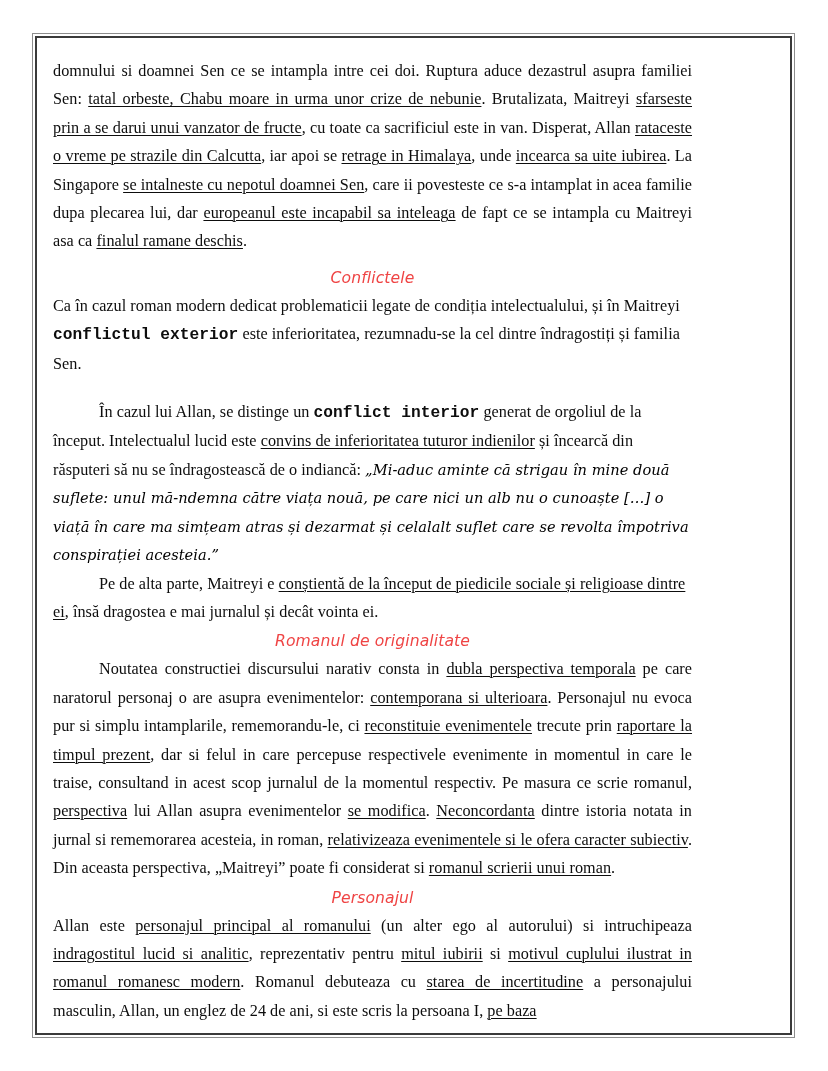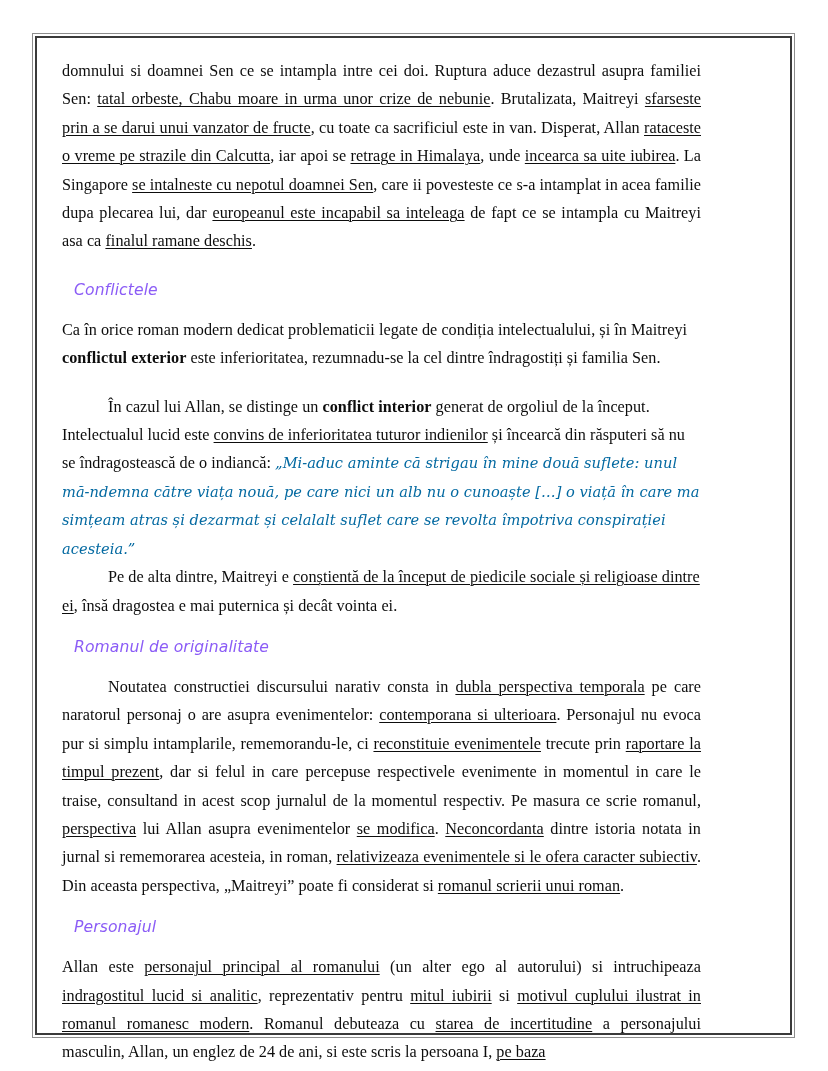--- a/index.html
+++ b/index.html
@@ -32,21 +32,21 @@
     right: 2px;
     bottom: 2px;
     box-sizing: border-box;
     border: 2px solid #3a3a3a;
     background: #ffffff;
   }
 
   
   .doc-body {
     position: absolute;
-    left: 62px;
+    left: 53px;
     top: 57px;
     width: 639px;
   }
 
   p {
     margin: 0;
     font-size: 16.2px;
     line-height: 28.4px;
     color: #0d0d0d;
     letter-spacing: 0.04px;
@@ -54,35 +54,36 @@
 
   .just { text-align: justify; text-justify: inter-word; }
   .left { text-align: left; }
   .indent { text-indent: 46px; }
 
   u, .u {
     text-decoration: underline;
     text-decoration-thickness: 1px;
     text-underline-offset: 2px;
   }
-  b, .b { font-weight: bold; }
+  b, .b { font-weight: bold; font-family: Liberation Mono, monospace; }
 
   h2.section-heading {
-    margin: 12px;
+    margin: 0;
     font-family: "DejaVu Sans", "Liberation Sans", sans-serif;
     font-style: italic;
     font-weight: 400;
     font-size: 15.6px;
     line-height: 27px;
-    color: #8b5cf6;
+    color: #ef4444;
     letter-spacing: 0.1px;
+    text-align: center;
   }
 
   .quote-red {
-    color: #0369a1;
+    color: #000000;
     font-style: italic;
     font-family: "DejaVu Serif", "Liberation Serif", serif;
     font-size: 14.6px;
   }
 
   .sp-sm { height: 9px; }
   .sp-md { height: 20px; }
   .sp-xs { height: 2px; }
 </style>
 </head>
@@ -92,27 +93,27 @@
   <div class="page-frame-inner"></div>
 </div>
 
 <div class="doc-body">
 
   <p class="just"><span>domnului si doamnei Sen ce se intampla intre cei doi. Ruptura aduce dezastrul asupra familiei Sen: </span><span class="u">tatal orbeste, Chabu moare in urma unor crize de nebunie</span><span>. Brutalizata, Maitreyi </span><span class="u">sfarseste prin a se darui unui vanzator de fructe</span><span>, cu toate ca sacrificiul este in van. Disperat, Allan </span><span class="u">rataceste o vreme pe strazile din Calcutta</span><span>, iar apoi se </span><span class="u">retrage in Himalaya</span><span>, unde </span><span class="u">incearca sa uite iubirea</span><span>. La Singapore </span><span class="u">se intalneste cu nepotul doamnei Sen</span><span>, care ii povesteste ce s-a intamplat in acea familie dupa plecarea lui, dar </span><span class="u">europeanul este incapabil sa inteleaga</span><span> de fapt ce se intampla cu Maitreyi asa ca </span><span class="u">finalul ramane deschis</span><span>.</span></p>
 
   <div class="sp-sm"></div>
   <h2 class="section-heading">Conflictele</h2>
 
-  <p class="left"><span>Ca în orice roman modern dedicat problematicii legate de condiția intelectualului, și în Maitreyi </span><span class="b">conflictul exterior</span><span> este inferioritatea, rezumnadu-se la cel dintre îndragostiți și familia Sen.</span></p>
+  <p class="left"><span>Ca în cazul roman modern dedicat problematicii legate de condiția intelectualului, și în Maitreyi </span><span class="b">conflictul exterior</span><span> este inferioritatea, rezumnadu-se la cel dintre îndragostiți și familia Sen.</span></p>
 
   <div class="sp-md"></div>
 
   <p class="left indent"><span>În cazul lui Allan, se distinge un </span><span class="b">conflict interior</span><span> generat de orgoliul de la început. Intelectualul lucid este </span><span class="u">convins de inferioritatea tuturor indienilor</span><span> și încearcă din răsputeri să nu se îndragostească de o indiancă: </span><span class="quote-red">„Mi-aduc aminte că strigau în mine două suflete: unul mă-ndemna către viața nouă, pe care nici un alb nu o cunoaște […] o viață în care ma simțeam atras și dezarmat și celalalt suflet care se revolta împotriva conspirației acesteia.”</span></p>
 
-  <p class="left indent"><span>Pe de alta dintre, Maitreyi e </span><span class="u">conștientă de la început de piedicile sociale și religioase dintre ei</span><span>, însă dragostea e mai puternica și decât vointa ei.</span></p>
+  <p class="left indent"><span>Pe de alta parte, Maitreyi e </span><span class="u">conștientă de la început de piedicile sociale și religioase dintre ei</span><span>, însă dragostea e mai jurnalul și decât vointa ei.</span></p>
 
   <div class="sp-xs"></div>
   <h2 class="section-heading">Romanul de originalitate</h2>
 
   <p class="just indent"><span>Noutatea constructiei discursului narativ consta in </span><span class="u">dubla perspectiva temporala</span><span> pe care naratorul personaj o are asupra evenimentelor: </span><span class="u">contemporana si ulterioara</span><span>. Personajul nu evoca pur si simplu intamplarile, rememorandu-le, ci </span><span class="u">reconstituie evenimentele</span><span> trecute prin </span><span class="u">raportare la timpul prezent</span><span>, dar si felul in care percepuse respectivele evenimente in momentul in care le traise, consultand in acest scop jurnalul de la momentul respectiv. Pe masura ce scrie romanul, </span><span class="u">perspectiva</span><span> lui Allan asupra evenimentelor </span><span class="u">se modifica</span><span>. </span><span class="u">Neconcordanta</span><span> dintre istoria notata in jurnal si rememorarea acesteia, in roman, </span><span class="u">relativizeaza evenimentele si le ofera caracter subiectiv</span><span>. Din aceasta perspectiva, „Maitreyi” poate fi considerat si </span><span class="u">romanul scrierii unui roman</span><span>.</span></p>
 
   <div class="sp-xs"></div>
   <h2 class="section-heading">Personajul</h2>
 
   <p class="just"><span>Allan este </span><span class="u">personajul principal al romanului</span><span> (un alter ego al autorului) si intruchipeaza </span><span class="u">indragostitul lucid si analitic</span><span>, reprezentativ pentru </span><span class="u">mitul iubirii</span><span> si </span><span class="u">motivul cuplului ilustrat in romanul romanesc modern</span><span>. Romanul debuteaza cu </span><span class="u">starea de incertitudine</span><span> a personajului masculin, Allan, un englez de 24 de ani, si este scris la persoana I, </span><span class="u">pe baza</span></p>

